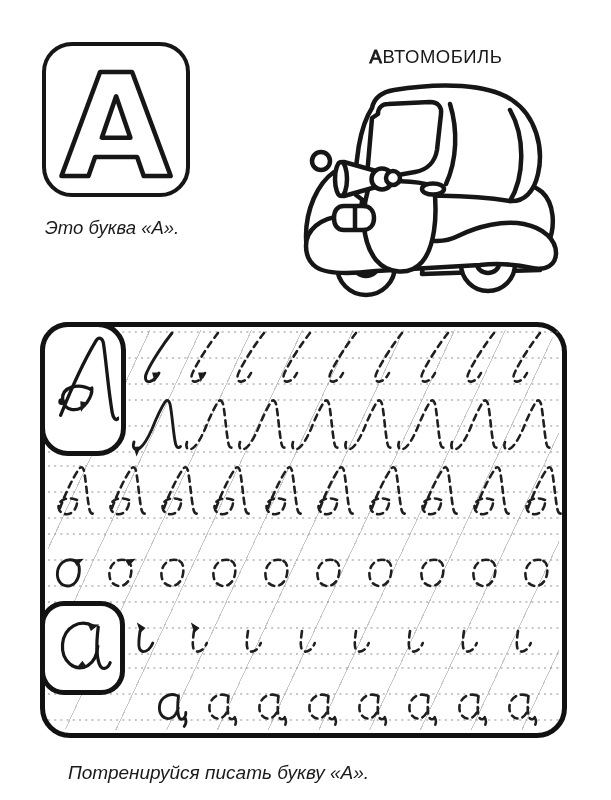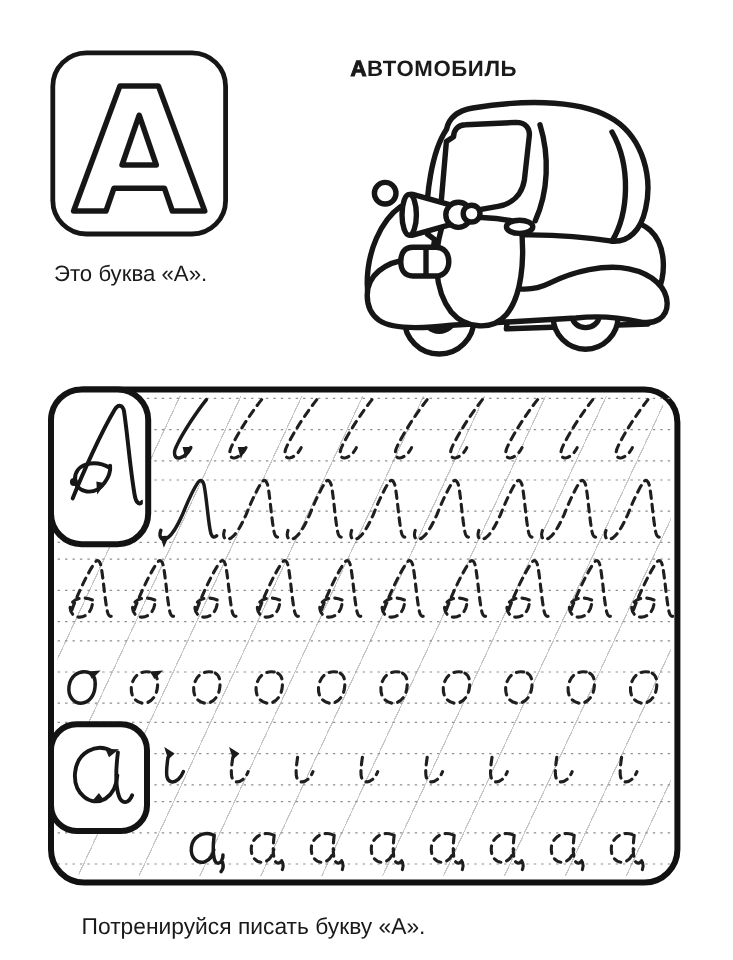--- a/index.html
+++ b/index.html
@@ -7,25 +7,25 @@
     width:611px;height:800px;position:relative;background:#ffffff;
     font-family:"Liberation Sans", sans-serif;color:#1a1a1a;overflow:hidden;
   }
   
   .letter-card{
     position:absolute;left:42px;top:42px;width:148px;height:155px;
     border:4px solid #161616;border-radius:30px;box-sizing:border-box;
     display:flex;align-items:center;justify-content:center;background:#fff;
   }
   .intro-text{
-    position:absolute;left:45px;top:215px;font-size:18.5px;line-height:26px;
+    position:absolute;left:45px;top:215px;font-size:18.5px;line-height:26px;font-style:italic;
   }
   .vocab-title{
-    position:absolute;left:292px;top:46px;width:288px;text-align:left;
-    font-size:18.5px;font-weight:700;letter-spacing:.5px;
+    position:absolute;left:292px;top:46px;width:288px;text-align:center;
+    font-size:18.5px;font-weight:400;letter-spacing:.5px;
   }
   .vocab-title .cap{-webkit-text-stroke:.9px #1a1a1a;}
   .car-wrap{position:absolute;left:292px;top:68px;width:288px;height:234px;}
 
   
   .practice-box{
     position:absolute;left:40px;top:322px;width:527px;height:416px;
     border:5px solid #111;border-radius:30px;box-sizing:border-box;background:#fff;
   }
   .slants{
@@ -34,21 +34,21 @@
   }
   .rows-svg{position:absolute;left:0;top:0;width:517px;height:406px;}
   .mini-box{
     position:absolute;background:#fff;border:5px solid #131313;box-sizing:border-box;
     display:flex;align-items:center;justify-content:center;
   }
   .mini-box.capital{left:-5px;top:-5px;width:86px;height:134px;border-radius:28px;}
   .mini-box.lower{left:-5px;top:274px;width:85px;height:94px;border-radius:24px;}
 
   .footer-caption{
-    position:absolute;left:68px;top:762px;font-size:19px;
+    position:absolute;left:68px;top:762px;font-size:19px;font-style:italic;
   }
 
   
   .g-solid{fill:none;stroke:#1a1a1a;stroke-width:2.9;stroke-linecap:round;stroke-linejoin:round;}
   .g-dashed{fill:none;stroke:#1f1f1f;stroke-width:2.6;stroke-linecap:round;stroke-linejoin:round;stroke-dasharray:6.2 5;}
   .g-arrow{fill:#1a1a1a;stroke:none;}
   .rule-line{stroke:#8f8f8f;stroke-width:1;stroke-dasharray:2 4.2;fill:none;}
   .model-stroke{fill:none;stroke:#161616;stroke-width:3.4;stroke-linecap:round;stroke-linejoin:round;}
   .car-line{fill:#ffffff;stroke:#161616;stroke-width:4.5;stroke-linecap:round;stroke-linejoin:round;}
   .car-open{fill:none;stroke:#161616;stroke-width:4.5;stroke-linecap:round;stroke-linejoin:round;}

